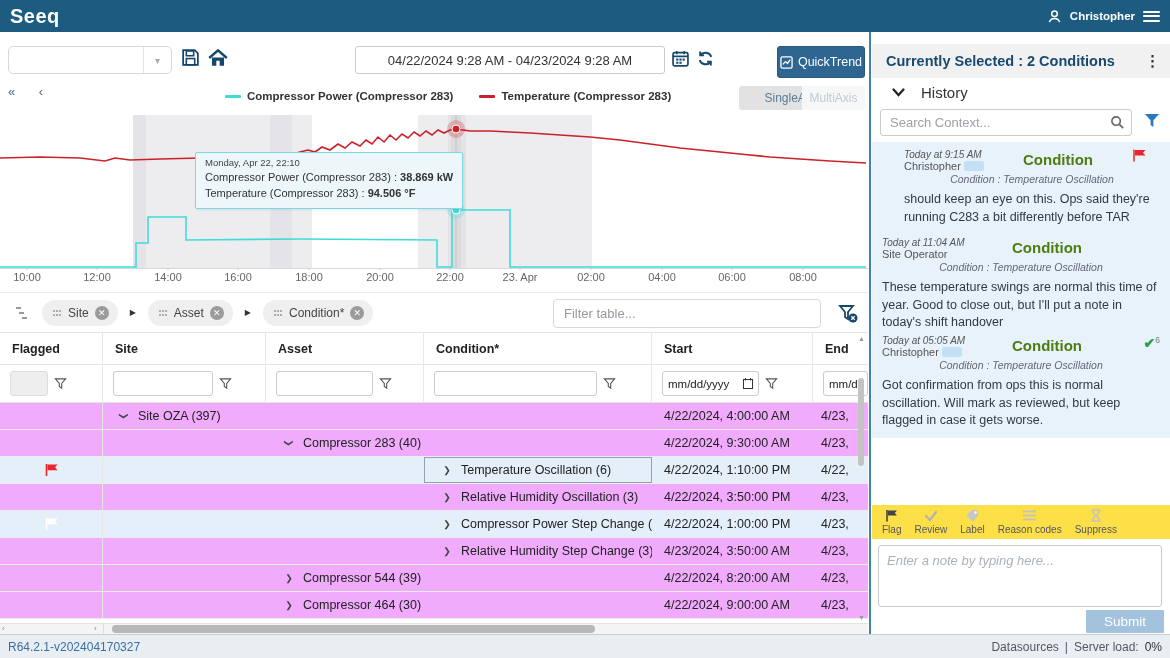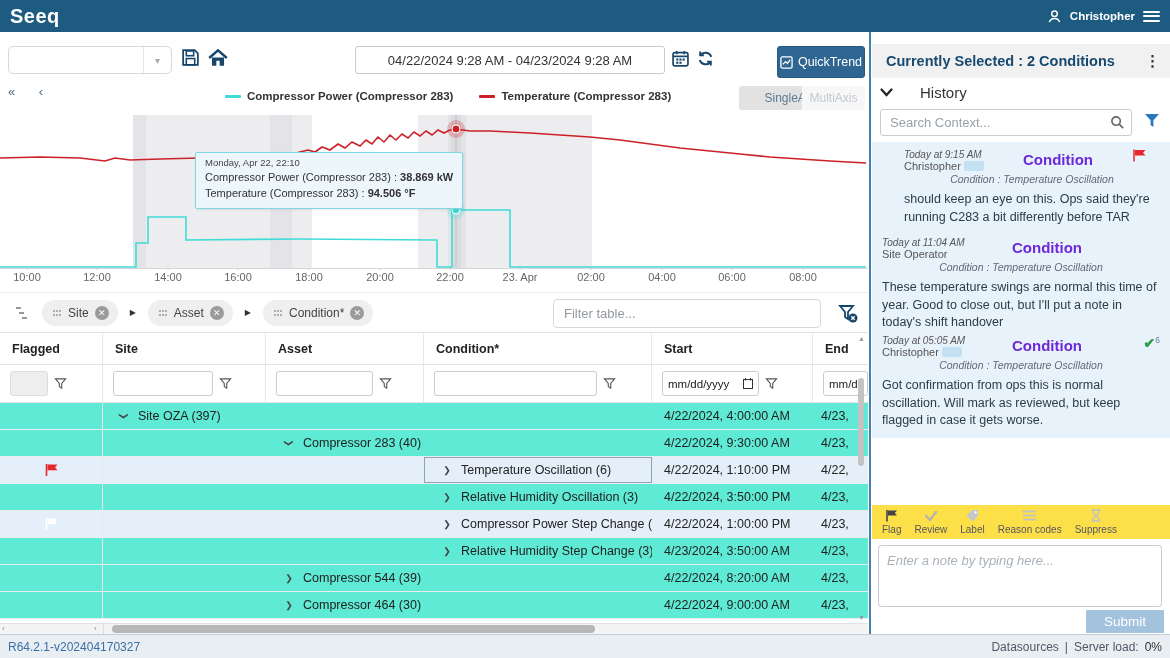--- a/index.html
+++ b/index.html
@@ -58,21 +58,21 @@
   #table { position:absolute; left:0; top:301px; width:868px; }
   .tgrid { display:grid; grid-template-columns:103px 163px 158px 228px 161px 55px; }
   #thead { height:32px; border-bottom:1px solid #e3e3e3; }
   #thead > div { display:flex; align-items:center; padding-left:12px; font-size:12.5px; font-weight:bold; color:#222; border-right:1px solid #e8e8e8; }
   #tfilter { height:38px; border-bottom:1px solid #e3e3e3; }
   #tfilter > div { display:flex; align-items:center; gap:6px; padding-left:10px; border-right:1px solid #e8e8e8; }
   .f-input { height:25px; border:1px solid #ccc; border-radius:3px; background:#fff; }
   .f-funnel { flex:none; }
   .date-input { display:flex; align-items:center; justify-content:space-between; padding:0 5px; font-size:11.5px; color:#222; overflow:hidden; white-space:nowrap; }
   #rows { position:relative; }
-  .trow { height:27px; border-bottom:1px solid #ececec; background:#5eead4; }
+  .trow { height:27px; border-bottom:1px solid #ececec; background:#f0abfc; }
   .trow.sel { background:#e4effa; }
   .trow > div { display:flex; align-items:center; overflow:hidden; white-space:nowrap; }
   .trow .c-flag { justify-content:center; border-right:1px solid #e6e6e6; }
   .tree-label { display:flex; align-items:center; gap:9px; font-size:12.5px; color:#222; }
   .tw { color:#444; font-size:12px; flex:none; width:10px; text-align:center; }
   .tw.open { transform:rotate(90deg); }
   .cell-outline { box-shadow:inset 0 0 0 1px #8fa3b4; }
   .c-start, .c-end { font-size:12.5px; color:#222; padding-left:12px; }
   .c-end { padding-left:8px; }
 
@@ -84,32 +84,32 @@
   #vscroll { position:absolute; left:857px; top:301px; width:9px; height:290px; }
   #vscroll .vthumb { position:absolute; left:1px; top:45px; width:6px; height:88px; background:#c3c3c3; border-radius:3px; cursor:pointer; }
   #vscroll .va { position:absolute; left:1px; font-size:7px; color:#999; cursor:pointer; }
 
   
   #vdivider { position:absolute; left:869px; top:32px; width:2px; height:602px; background:#4281ad; }
   #panel { position:absolute; left:872px; top:32px; width:298px; height:602px; background:#fff; }
   #panel-header { position:absolute; left:0; top:12px; width:298px; height:34px; background:#f1f1f1; display:flex; align-items:center; }
   #panel-title { margin-left:14px; color:#184a70; font-weight:bold; font-size:14.5px; }
   #kebab { position:absolute; right:10px; color:#333; font-size:15px; font-weight:bold; cursor:pointer; }
-  #history-row { position:absolute; left:8px; top:52px; display:flex; align-items:center; gap:27px; cursor:pointer; }
+  #history-row { position:absolute; left:20px; top:52px; display:flex; align-items:center; gap:16px; cursor:pointer; }
   #history-label { font-size:15px; color:#333; }
   #search-box { position:absolute; left:8px; top:77px; width:252px; height:27px; border:1px solid #ccc; border-radius:3px; background:#fff; display:flex; align-items:center; padding:0 6px 0 9px; }
   #search-box .ph { color:#9aa2aa; font-size:13px; flex:1; }
   #panel-funnel { position:absolute; left:272px; top:81px; cursor:pointer; }
 
   .entry { position:absolute; left:0; width:298px; background:#e8f2fb; padding:7px 10px 8px 10px; }
   .e-head { display:grid; grid-template-columns:80px 1fr 28px; align-items:start; }
   .e-time { font-size:10px; font-style:italic; color:#555; white-space:nowrap; }
   .e-author { font-size:11px; color:#555; display:flex; align-items:center; gap:3px; white-space:nowrap; }
   .e-hl { width:26px; height:10px; background:#c3e1f3; border-radius:2px; }
-  .e-title { text-align:center; color:#6d28d9; font-weight:bold; font-size:15px; margin-top:2px; }
+  .e-title { text-align:center; color:#4d7c0f; font-weight:bold; font-size:15px; margin-top:2px; }
   .e-badge { text-align:right; font-size:13px; }
   .e-badge sup { font-size:8.5px; color:#6c7f8e; }
   .e-sub { text-align:center; font-size:10.5px; font-style:italic; color:#667; margin-top:1px; }
   .e-body { font-size:12.5px; color:#2d3b45; line-height:1.4; margin-top:6px; }
 
   #actions { position:absolute; left:0; top:473px; width:298px; height:34px; background:#fde047; display:flex; align-items:center; gap:13px; padding-left:10px; }
   .act { display:flex; flex-direction:column; align-items:center; gap:2px; cursor:pointer; }
   .act-label { font-size:10px; color:#556; }
   #note-box { position:absolute; left:6px; top:513px; width:284px; height:62px; border:1px solid #ccc; border-radius:3px; background:#fff; padding:7px 8px; font-size:13px; font-style:italic; color:#a9b2ba; }
   #submit-btn { position:absolute; left:214px; top:578px; width:78px; height:23px; background:#a3c2de; border-radius:1px; color:#fff; font-size:13.5px; display:flex; align-items:center; justify-content:center; cursor:pointer; }

